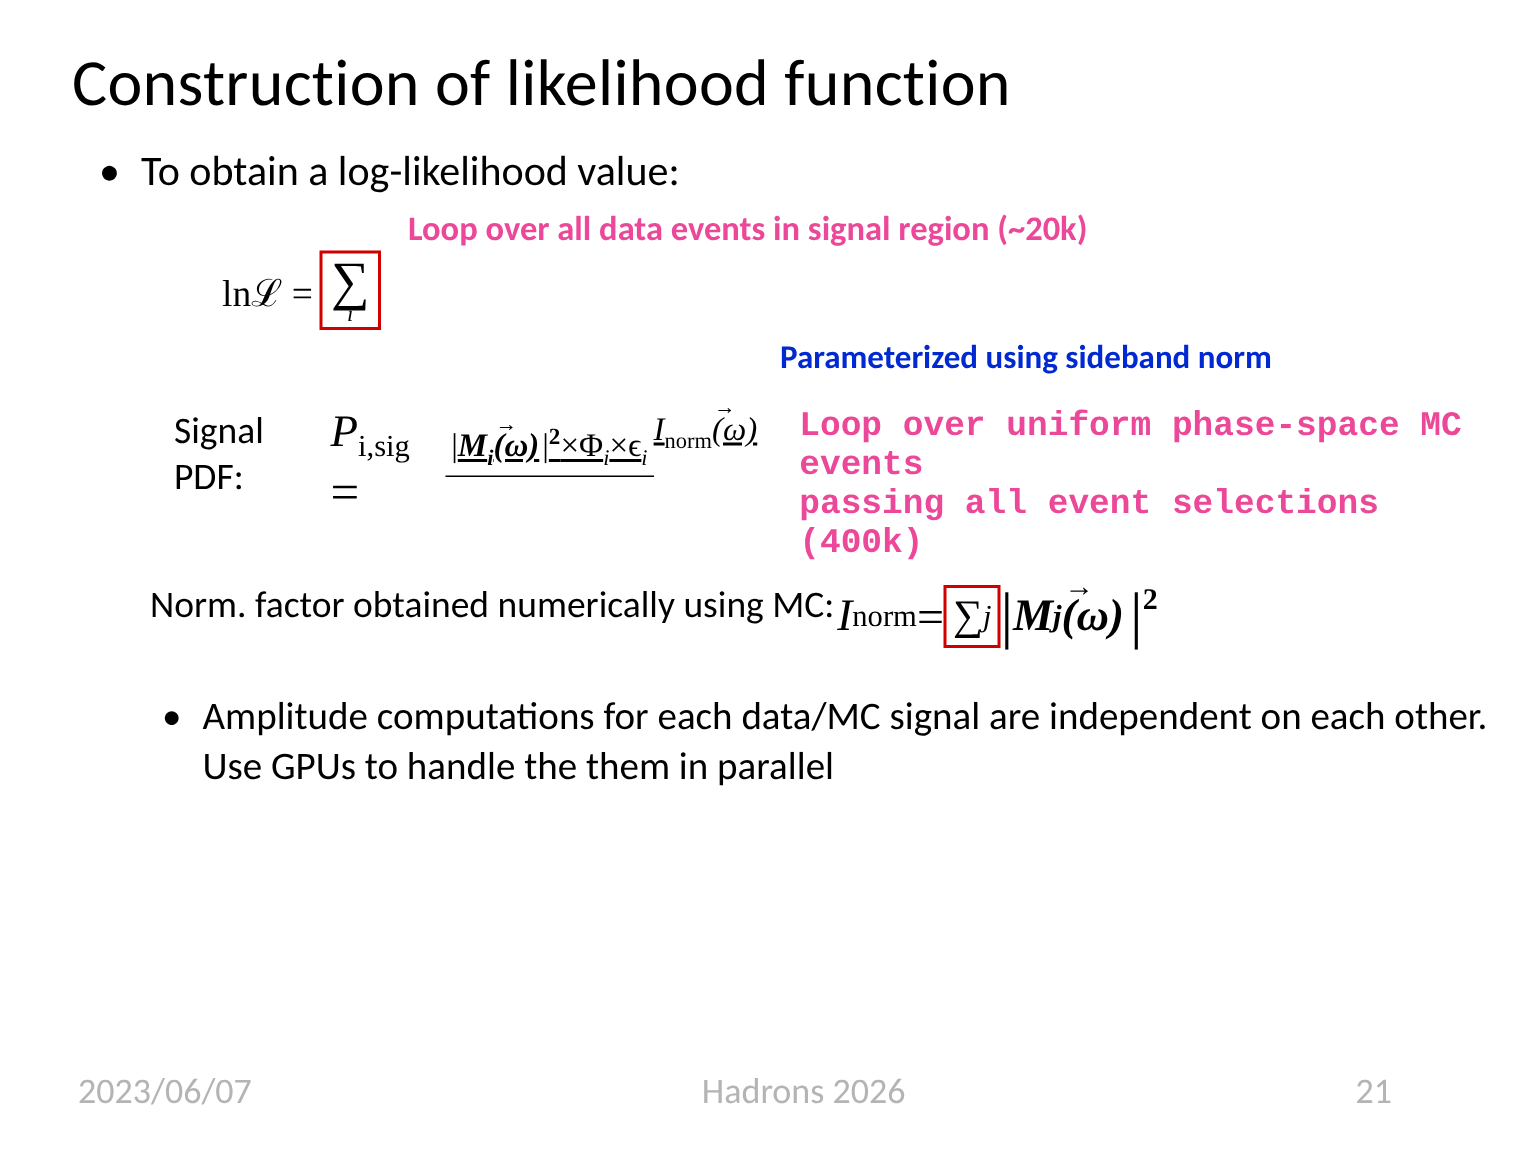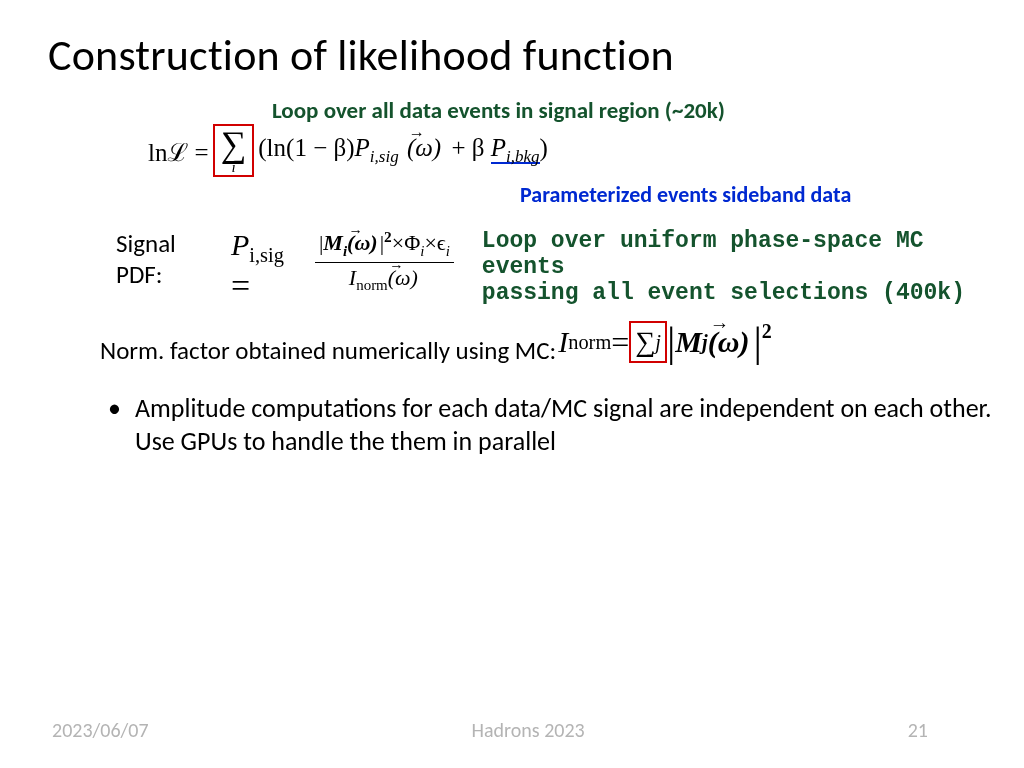--- a/index.html
+++ b/index.html
@@ -4,73 +4,70 @@
 <style>
   * { box-sizing: border-box; margin: 0; padding: 0; }
   html, body { width: 1024px; height: 768px; font-family: Calibri, "Segoe UI", Arial, sans-serif; background: #fff; color: #000; }
   .slide { position: relative; width: 1024px; height: 768px; padding: 28px 28px 0 48px; }
   .title { font-size: 44px; font-weight: 400; margin-bottom: 14px; letter-spacing: 0.2px; }
   .b1 { font-size: 28px; margin-left: 18px; margin-bottom: 8px; display:flex; }
   .b1::before, .b2::before { content: "•"; margin-right: 14px; }
   .b2 { font-size: 26px; margin-left: 60px; display:flex; line-height: 1.25; margin-bottom: 10px; }
   .math { font-family: "Cambria Math", "Times New Roman", serif; }
   .italic { font-style: italic; }
-  .red { color: #14532d; }
+  .red { color: #ec4899; }
   .blue { color: #0029d1; }
   .box-red { border: 2px solid #d10000; padding: 1px 4px; display: inline-block; }
   .underline-blue { border-bottom: 2.5px solid #0029d1; padding-bottom:1px; }
   .row { position: relative; }
   .eq1 { margin-left: 100px; display:flex; align-items:center; gap:4px; margin-bottom:4px; }
   .sumbox { border:2px solid #d10000; padding:0 6px; display:inline-flex; flex-direction:column; align-items:center; line-height:1; }
   .sumbig { font-size:36px; }
   .sumsub { font-size:15px; font-style:italic; margin-top:-2px;}
   .ann1 { font-size:23px; font-weight:600; }
   .ann2 { font-size:22px; font-weight:600; margin-top:2px; }
   .subsc { font-size:0.68em; vertical-align:sub; }
   .supsc { font-size:0.7em; vertical-align:super; }
   .sigpdf { margin-left:68px; display:flex; align-items:flex-start; gap:8px; margin-top:20px; margin-bottom:12px; }
-  .frac { display:inline-flex; flex-direction:column; align-items:center; line-height:1.18; }
+  .frac { display:inline-flex; flex-direction:row; align-items:center; line-height:1.18;text-decoration:underline; }
   .frac .num { border-bottom:1.5px solid #000; padding:0 4px 2px 4px; }
   .frac .den { padding-top:2px; }
-  .norm { margin-left:52px; display:flex; align-items:flex-end; gap:2px; font-size:24px; margin-top:6px; margin-bottom:26px; flex-wrap:wrap;}
+  .norm { margin-left:52px; display:flex; align-items:flex-start; gap:2px; font-size:24px; margin-top:6px; margin-bottom:26px; flex-wrap:wrap;}
   .abs { font-size:42px; font-weight:300; }
-  .footer { position:absolute; bottom:26px; left:0; width:980px; display:flex; justify-content:space-between; padding:0 52px; color:#b4b4b4; font-size:20px; }
+  .footer { position:absolute; bottom:26px; left:0; width:980px; display:flex; justify-content:space-between; padding:0 52px; color:#b4b4b4; font-size:24px; }
   .scriptM { font-family: "Brush Script MT", "Segoe Script", cursive; font-weight:700; font-style:italic; }
   .vec { position:relative; }
   .vec::after { content:"→"; position:absolute; top:-0.65em; left:0.1em; font-size:0.65em; font-style:normal; }
   .sp { display:inline-block; width:2px; }
   .annblock { display:flex; flex-direction:column; margin-left:20px;font-family:Liberation Mono, monospace; }
   .eq-text { font-size:25px;align-items:center; }
   .lbl { font-size:25px; }
 </style>
 </head>
 <body>
 
 <div class="slide">
   <div class="title">Construction of likelihood function</div>
 
+  <div class="b1">
+      <span>To obtain a log-likelihood value:</span>
+    </div>
 
   <div class="row">
     <div class="ann1 red" style="margin-left:224px;">Loop over all data events in signal region (~20k)</div>
 
     <div class="eq1 math eq-text">
       <span>lnℒ =</span>
       <span class="sumbox">
         <span class="sumbig">∑</span>
         <span class="sumsub">i</span>
       </span>
-      <span>
-        <span>(ln(1 − β)</span><span class="italic">P</span><span class="subsc italic">i,sig</span>
-        <span class="sp"></span><span class="italic vec" style="padding-right:4px;">(ω)</span>
-        <span> + β </span>
-        <span class="underline-blue"><span class="italic">P</span><span class="subsc italic">i,bkg</span></span><span>)</span>
-      </span>
     </div>
 
-    <div class="ann2 blue" style="margin-left:472px;">Parameterized events sideband data</div>
+    <div class="ann2 blue" style="margin-left:472px;">Parameterized using sideband norm</div>
   </div>
 
   <div class="sigpdf">
     <span class="lbl">Signal PDF:</span>
     <span class="math" style="font-size:30px;">
       <span class="italic">P</span><span class="subsc" style="font-style:normal;">i,sig</span>
       <span style="font-size:34px;"> = </span>
     </span>
     <span class="frac math" style="font-size:22px;">
       <span class="num">
@@ -106,16 +103,16 @@
       </span>
     </span>
   </div>
 
   <div class="b2">
     <span>Amplitude computations for each data/MC signal are independent on each other. Use GPUs to handle the them in parallel</span>
   </div>
 
   <div class="footer">
     <span>2023/06/07</span>
-    <span>Hadrons 2023</span>
+    <span>Hadrons 2026</span>
     <span>21</span>
   </div>
 </div>
 
 </body></html>

